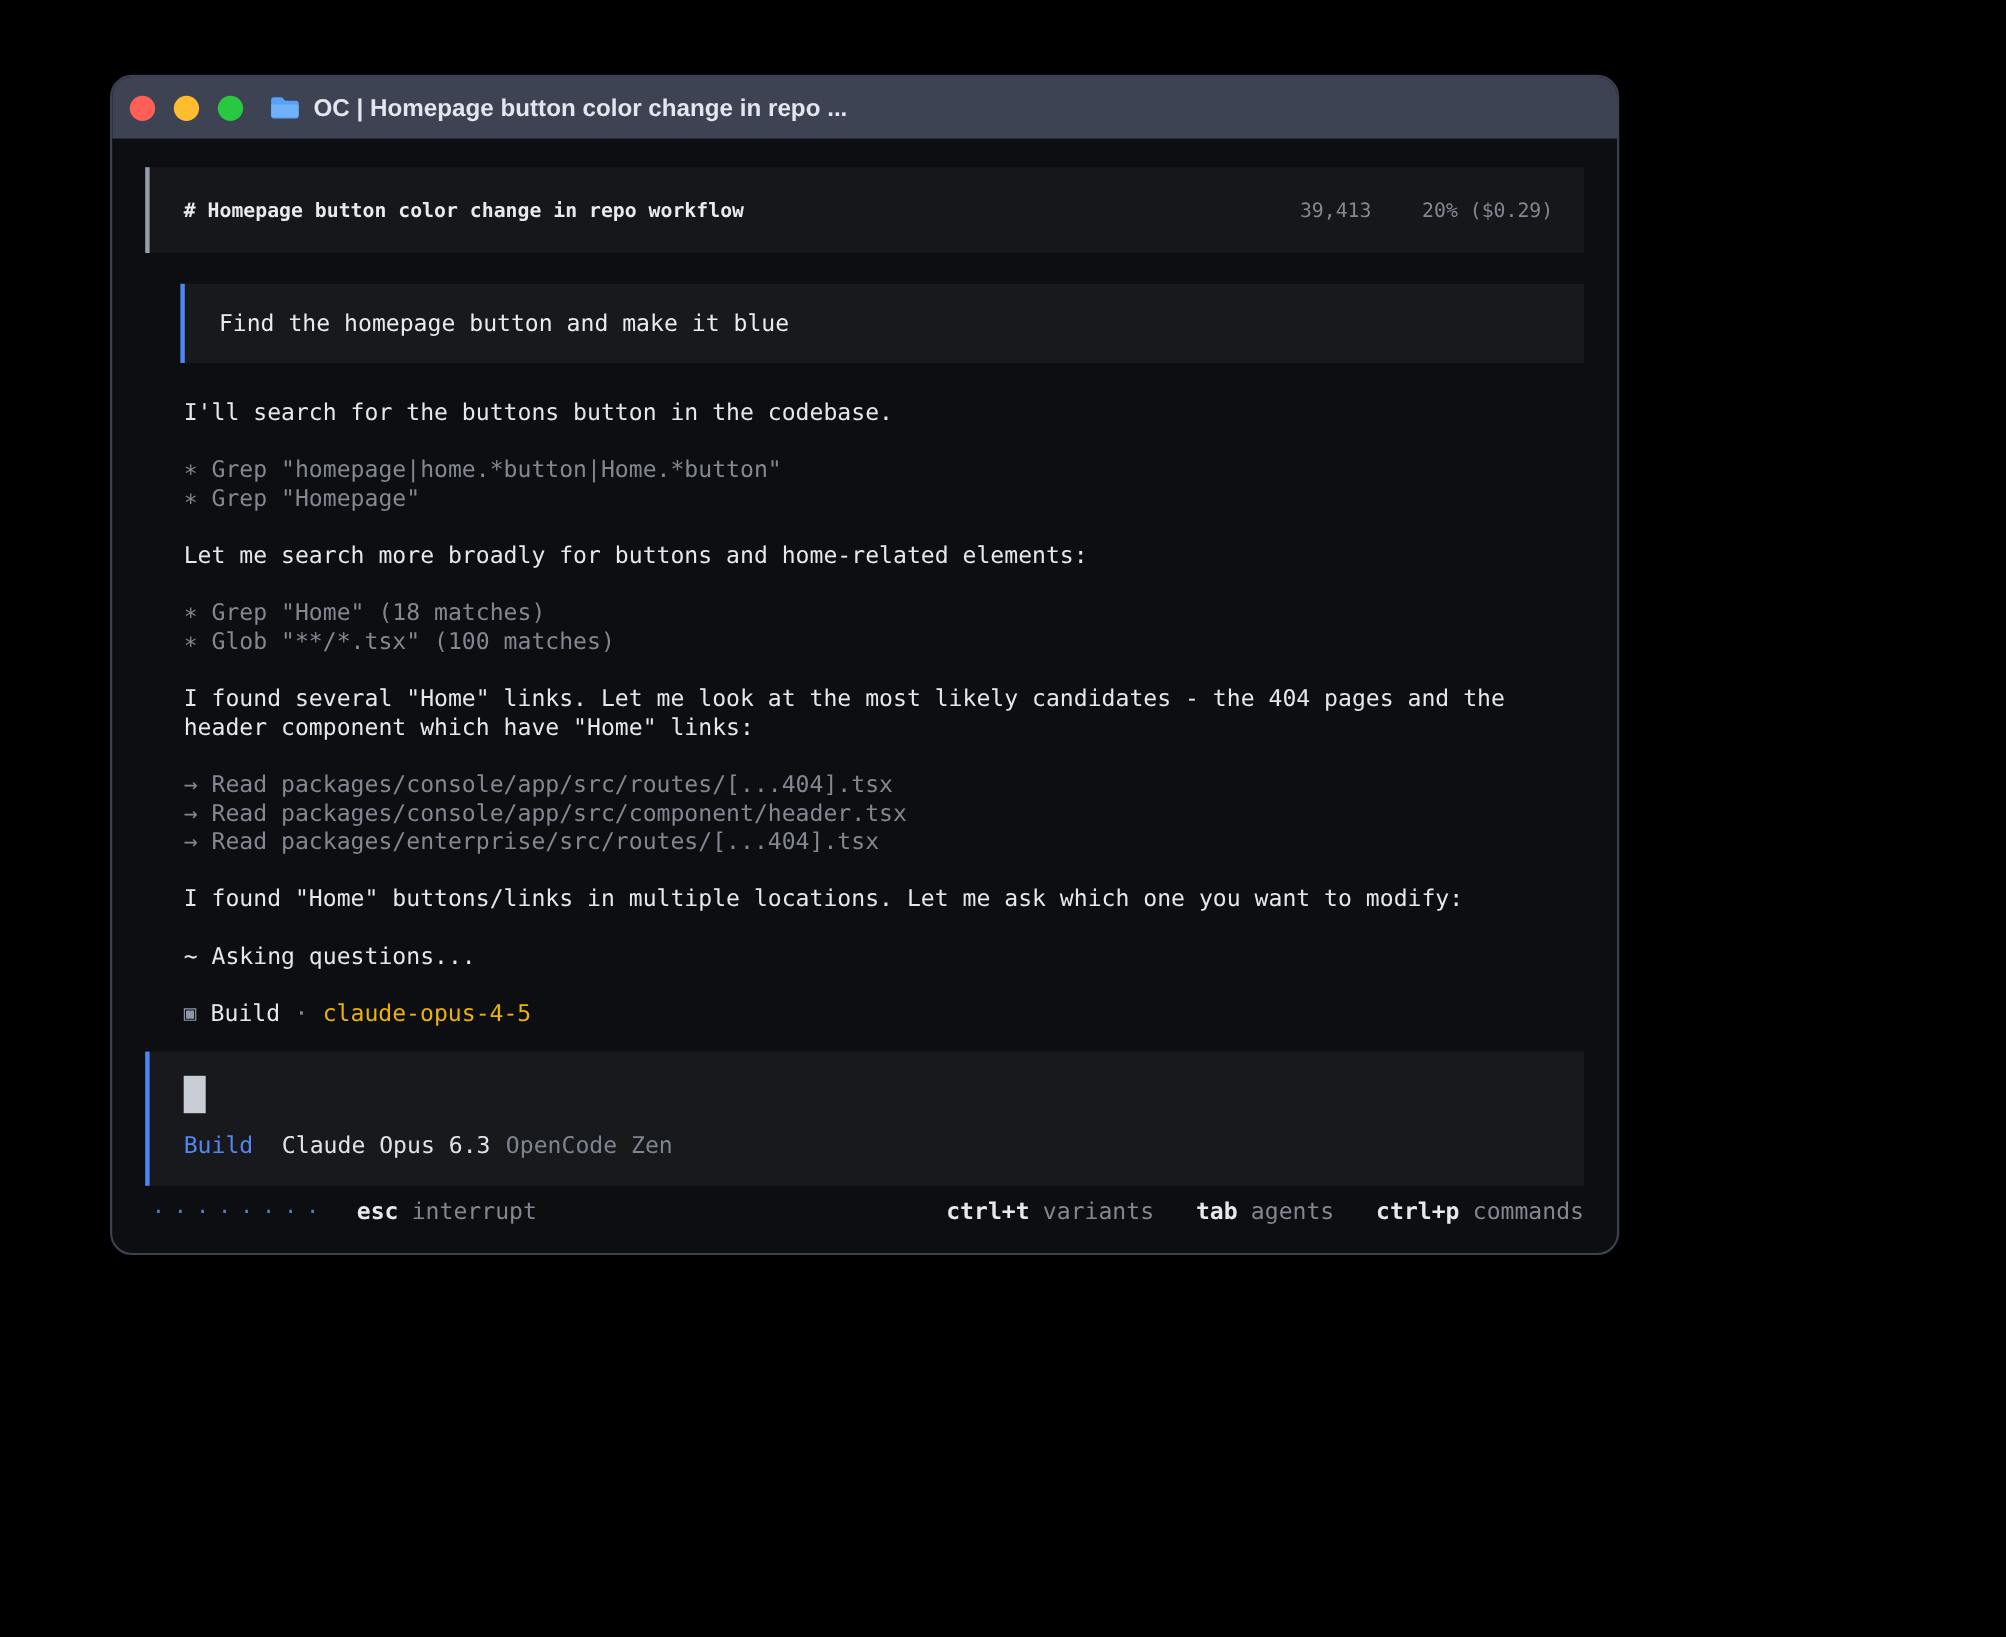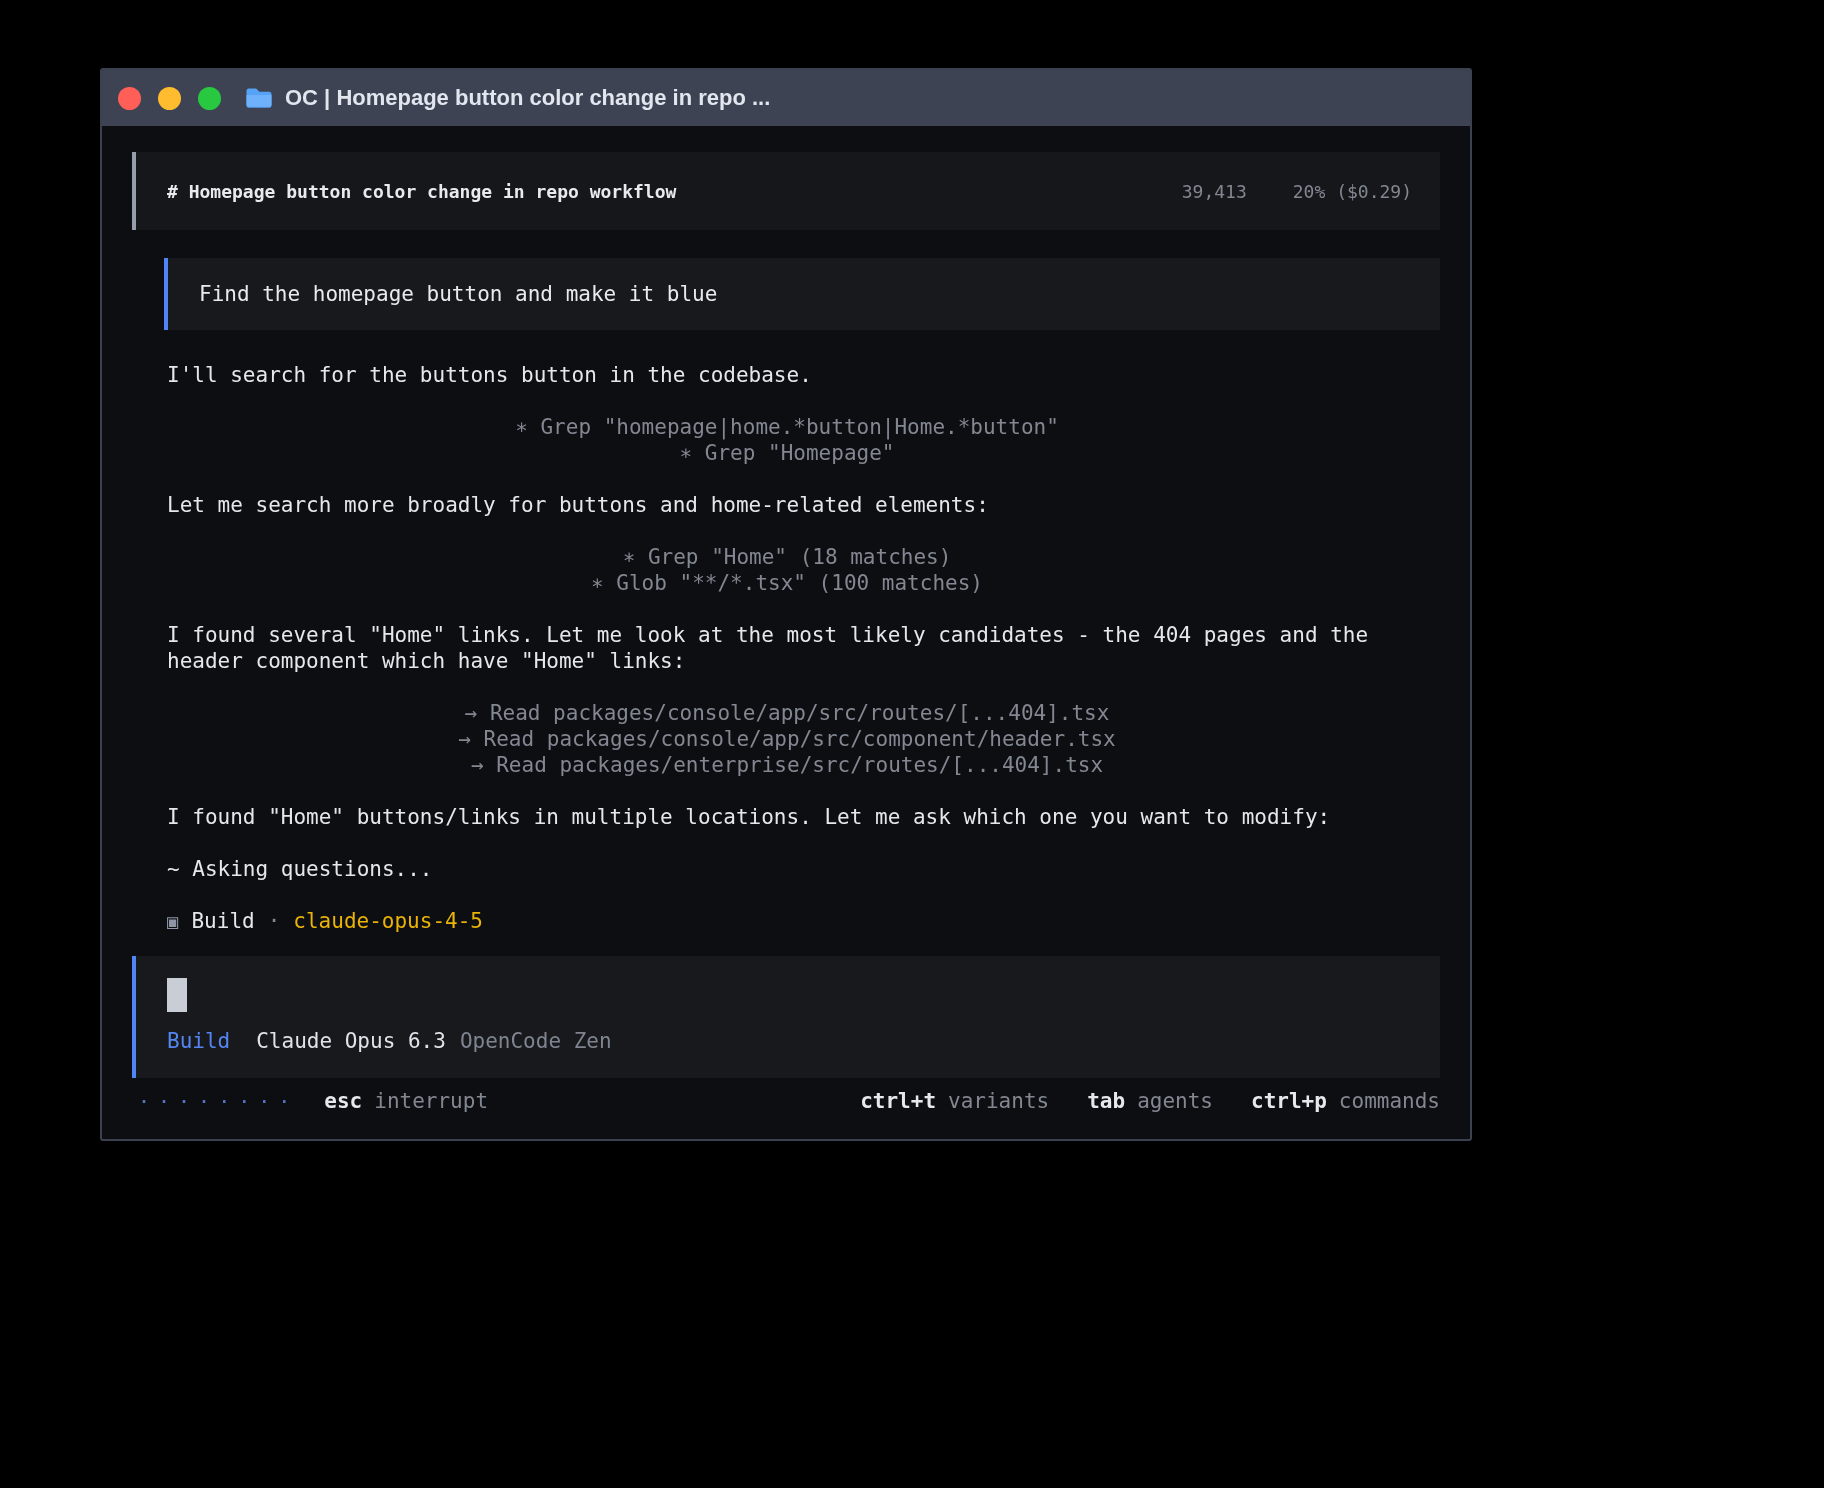--- a/index.html
+++ b/index.html
@@ -3,21 +3,21 @@
 <meta charset="utf-8">
 <style>
   * { margin:0; padding:0; box-sizing:border-box; }
   html,body { background:#000; }
   body {
     width:1824px; height:1488px; position:relative; overflow:hidden;
     font-family:"DejaVu Sans Mono","DejaVu Sans",monospace;
   }
   .window {
     position:absolute; left:100px; top:68px; width:1372px; height:1073px;
-    background:#0d0e11; border:2px solid #3c4150; border-radius:3px; overflow:hidden;
+    background:#0d0e11; border:2px solid #3c4150; border-radius:20px; overflow:hidden;
   }
   .titlebar {
     display:flex; align-items:center; height:56px; background:#3e4354; padding:0 16px;
   }
   .traffic { display:flex; gap:17px; align-items:center; }
   .light { width:23px; height:23px; border-radius:50%; }
   .light.red { background:#ff5f57; }
   .light.yellow { background:#febc2e; }
   .light.green { background:#28c840; }
   .folder-wrap { margin-left:24px; display:flex; align-items:center; }
@@ -38,21 +38,21 @@
 
   .user-box {
     margin-top:28px; height:72px; background:#17191d; border-left:4px solid #4f86f7;
     display:flex; align-items:center; padding:0 28px 0 31px;
     color:#e8eaee; font-size:21px;margin-left:32px;
   }
 
   .transcript { margin:32px 0 0 35px; font-size:21px; line-height:26px; max-width:1240px; }
   .block { margin-bottom:26px; }
   .block.text { color:#e4e7ec; }
-  .tool-line { color:#828792; white-space:pre;text-align:center; }
+  .tool-line { color:#828792; white-space:pre; }
 
   .agent-line { display:flex; align-items:center; gap:13px; color:#e4e7ec; margin-bottom:0; }
   .agent-icon { color:#8d95a6; font-size:19px; }
   .agent-sep  { color:#828792; }
   .agent-model{ color:#eab308; }
 
   .input-box {
     margin-top:22px; height:122px; background:#17191d; border-left:4px solid #4f86f7;
     padding:22px 28px 0 31px;
   }

